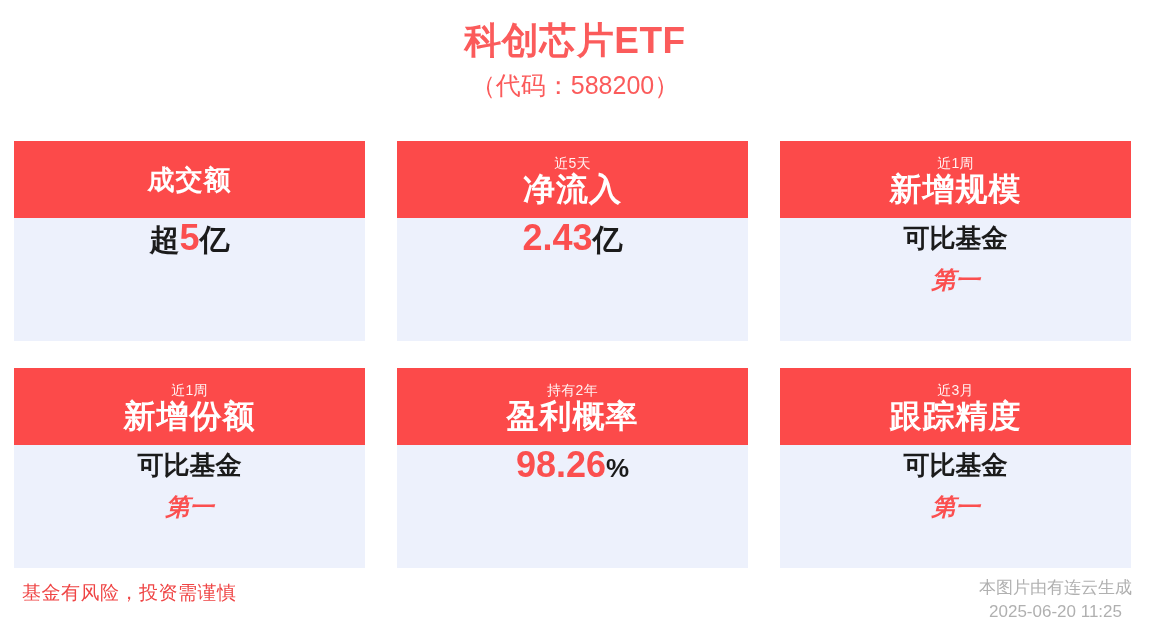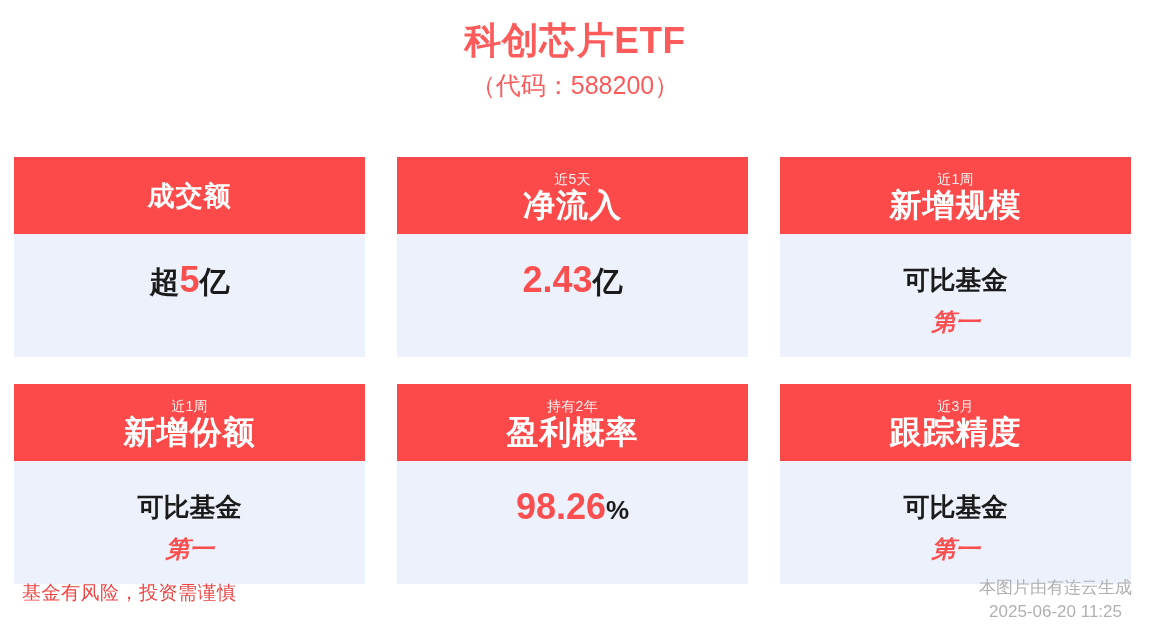--- a/index.html
+++ b/index.html
@@ -40,21 +40,21 @@
     font-size: 25px;
     font-weight: normal;
     line-height: 34px;
     margin-top: 4px;
   }
 
   
   .grid {
     position: absolute;
     left: 14px;
-    top: 157px;
+    top: 141px;
     width: 1122px;
     display: grid;
     grid-template-columns: repeat(3, 351px);
     grid-template-rows: 200px 200px;
     column-gap: 32px;
     row-gap: 27px;
   }
   .card {
     display: flex;
     flex-direction: column;
@@ -86,21 +86,20 @@
   }
   .card-head.single .name {
     font-size: 27px;
   }
   .card-body {
     background: #edf1fc;
     flex: 1 1 auto;
     display: flex;
     flex-direction: column;
     justify-content: flex-start;
-    padding-top: 26px;
     box-sizing: border-box;
   }
   .line {
     display: block;
     line-height: 40px;
     white-space: nowrap;
   }
   .line1 { }
   .line2 { margin-top: -2px; }
 

